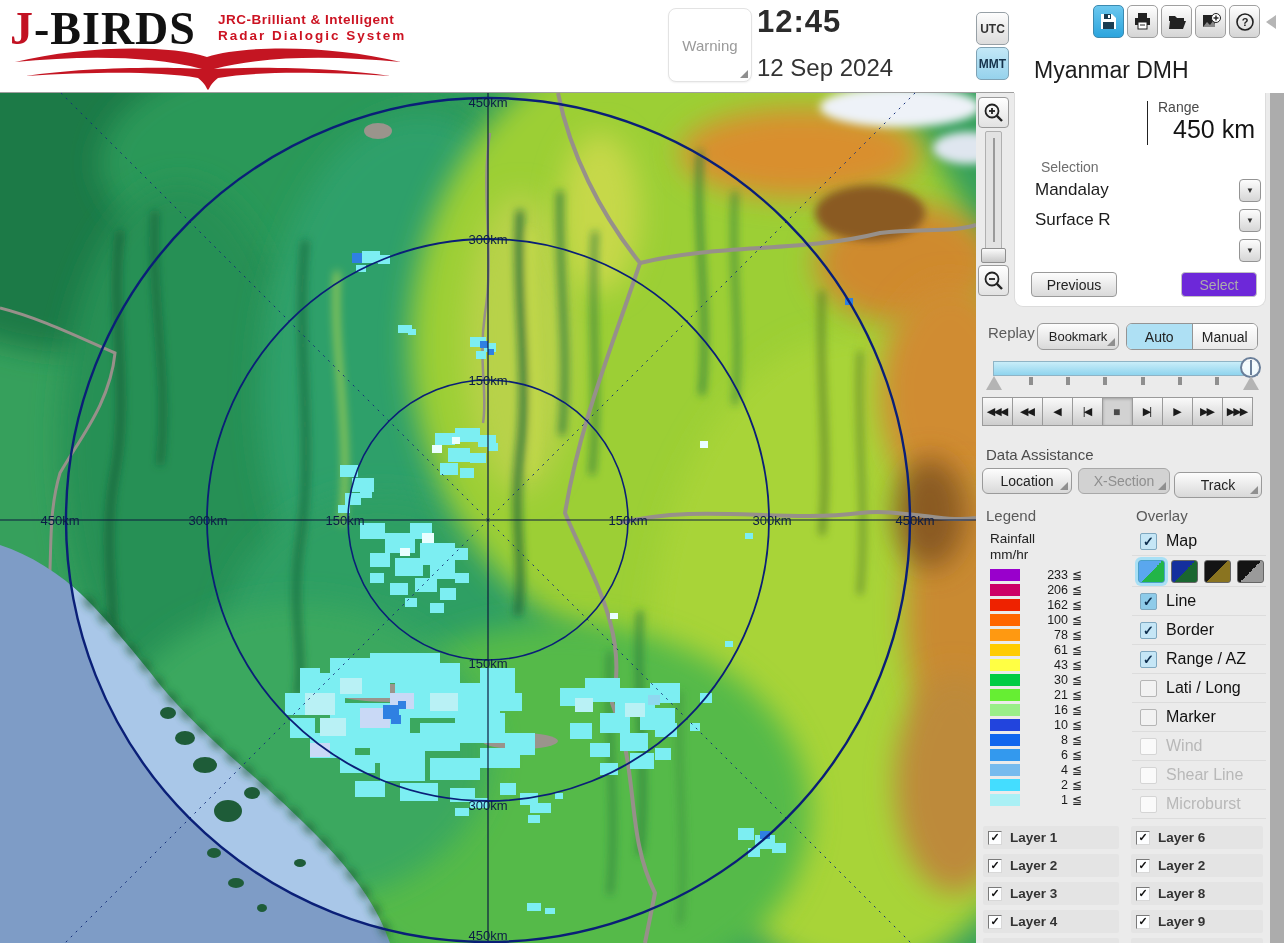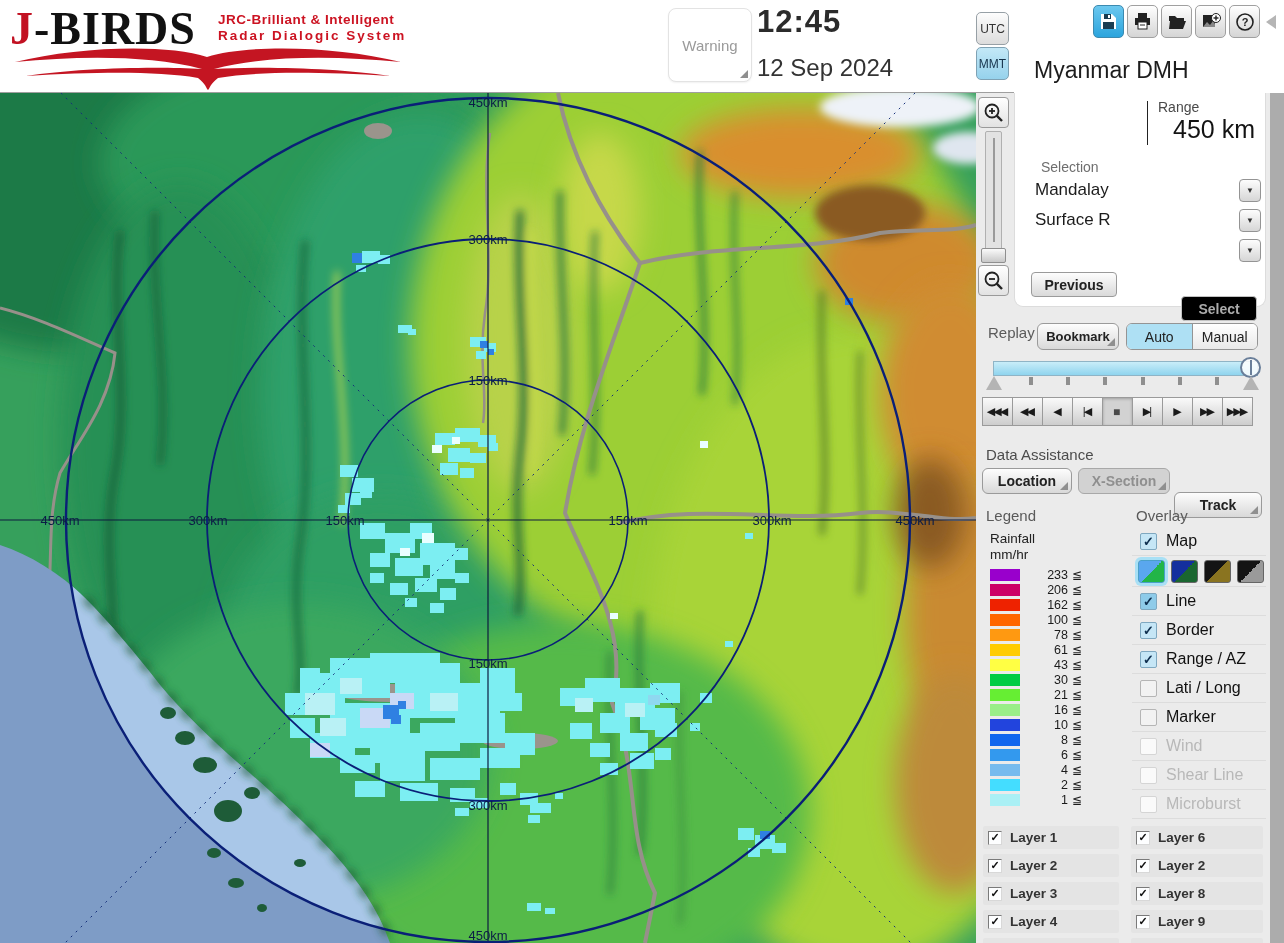--- a/index.html
+++ b/index.html
@@ -20,21 +20,21 @@
 
   #warning-box { position:absolute; left:668px; top:8px; width:84px; height:74px; background:#fff;
     border:1px solid #e3e3e3; border-radius:8px; box-shadow:0 1px 2px rgba(0,0,0,.06);
     display:flex; align-items:center; justify-content:center; color:#9a9a9a; font-size:15px; }
   .dogear::after { content:""; position:absolute; right:3px; bottom:3px;
     border-style:solid; border-width:0 0 8px 8px; border-color:transparent transparent #8f8f8f transparent; }
   #clock-time { position:absolute; left:757px; top:4px; font-size:31px; font-weight:600; color:#2b2b2b; letter-spacing:1px; }
   #clock-date { position:absolute; left:757px; top:54px; font-size:24px; color:#333; }
 
   .tz-btn { position:absolute; left:976px; width:33px; height:33px; border:1px solid #97a0a6; border-radius:5px;
-    font-size:12px; font-weight:normal; color:#333; display:flex; align-items:center; justify-content:center;
+    font-size:12px; font-weight:bold; color:#333; display:flex; align-items:center; justify-content:center;
     background:linear-gradient(#fdfdfd,#dcdcdc); }
   #btn-utc { top:12px; }
   #btn-mmt { top:47px; background:linear-gradient(#c3e8f7,#96d2ec); color:#15324a; border-color:#7fa2b4; }
 
   #toolbar { position:absolute; left:1093px; top:5px; display:flex; gap:3px; }
   .tool-btn { width:31px; height:33px; border:1px solid #a0a0a0; border-radius:5px;
     background:linear-gradient(#ffffff,#d5d5d5); display:flex; align-items:center; justify-content:center; }
   .tool-btn.active { background:linear-gradient(#6cc8ef,#2ba4dd); border-color:#3b8ab0; }
   #panel-collapse-arrow { position:absolute; left:1266px; top:15px; width:0; height:0;
     border-top:7px solid transparent; border-bottom:7px solid transparent; border-right:10px solid #b5b5b5; }
@@ -59,22 +59,22 @@
   #range-divider { position:absolute; left:132px; top:8px; width:1px; height:44px; background:#222; }
   #range-label { position:absolute; left:143px; top:6px; font-size:14px; color:#4a4a4a; }
   #range-value { position:absolute; right:10px; top:22px; font-size:25px; color:#131313; }
   #selection-label { position:absolute; left:26px; top:66px; font-size:14px; color:#6e6e6e; }
   .dd-row { position:absolute; left:16px; width:230px; height:25px; }
   .dd-value { position:absolute; left:4px; top:1px; font-size:17px; color:#1c1c1c; }
   .dd-btn { position:absolute; right:0; top:0; width:22px; height:23px; border:1px solid #949494; border-radius:4px;
     background:linear-gradient(#fdfdfd,#d6d6d6); display:flex; align-items:center; justify-content:center;
     font-size:8px; color:#333; }
   .btn { border:1px solid #9a9a9a; border-radius:4px; background:linear-gradient(#fdfdfd,#d9d9d9);
-    font-size:14px; color:#222; display:flex; align-items:center; justify-content:center; position:absolute;font-weight:bold; }
-  .btn.disabled { background:#000000; border-color:#c2c2c2; color:#ababab;margin-top:24px; }
+    font-size:14px; color:#222; display:flex; align-items:center; justify-content:center; position:absolute; }
+  .btn.disabled { background:#6d28d9; border-color:#c2c2c2; color:#ababab; }
   #btn-previous { left:16px; top:179px; width:86px; height:25px; }
   #btn-select { right:8px; top:179px; width:76px; height:25px; }
 
   
   #replay-label { position:absolute; left:988px; top:324px; font-size:15px; color:#5a5a5a; }
   #btn-bookmark { left:1037px; top:323px; width:82px; height:27px; font-size:13px; border-radius:6px; }
   #toggle-group { position:absolute; left:1126px; top:323px; width:132px; height:27px; border:1px solid #949494;
     border-radius:6px; overflow:hidden; display:flex; background:#fff; }
   .toggle-half { flex:1; display:flex; align-items:center; justify-content:center; font-size:14px; color:#222; }
   #toggle-auto { background:#aee0f4; border-right:1px solid #949494; }
@@ -91,21 +91,21 @@
   .pb-btn { width:31px; height:29px; border:1px solid #9a9a9a; margin-left:-1px;
     background:linear-gradient(#fafafa,#cdcdcd); display:flex; align-items:center; justify-content:center;
     font-size:11px; color:#1a1a1a; letter-spacing:-2px; padding-right:2px; }
   .pb-btn.pressed { background:#d2d2d2; box-shadow:inset 0 1px 3px rgba(0,0,0,.25); color:#4a4a4a; font-size:12px; letter-spacing:0; }
 
   
   #da-label { position:absolute; left:986px; top:446px; font-size:15px; color:#4c4c4c; }
   .da-btn { height:26px; font-size:14px; border-radius:6px; }
   #btn-location { left:982px; top:468px; width:90px; }
   #btn-xsection { left:1078px; top:468px; width:92px; background:#d2d2d2; border-color:#a8a8a8; color:#8f8f8f; }
-  #btn-track { left:1174px; top:492px; width:88px; }
+  #btn-track { left:1174px; top:472px; width:88px; }
 
   
   #legend-label { position:absolute; left:986px; top:507px; font-size:15px; color:#5a5a5a; }
   #legend-sub1 { position:absolute; left:990px; top:531px; font-size:13.5px; color:#222; }
   #legend-sub2 { position:absolute; left:990px; top:547px; font-size:13.5px; color:#222; }
   #legend-rows { position:absolute; left:990px; top:567px; width:130px; }
   .lg-row { display:flex; align-items:center; height:15px; }
   .lg-swatch { width:30px; height:12px; }
   .lg-val { width:48px; text-align:right; font-size:12.5px; color:#1b1b1b; }
   .lg-lte { margin-left:4px; font-size:12px; color:#1b1b1b; }

